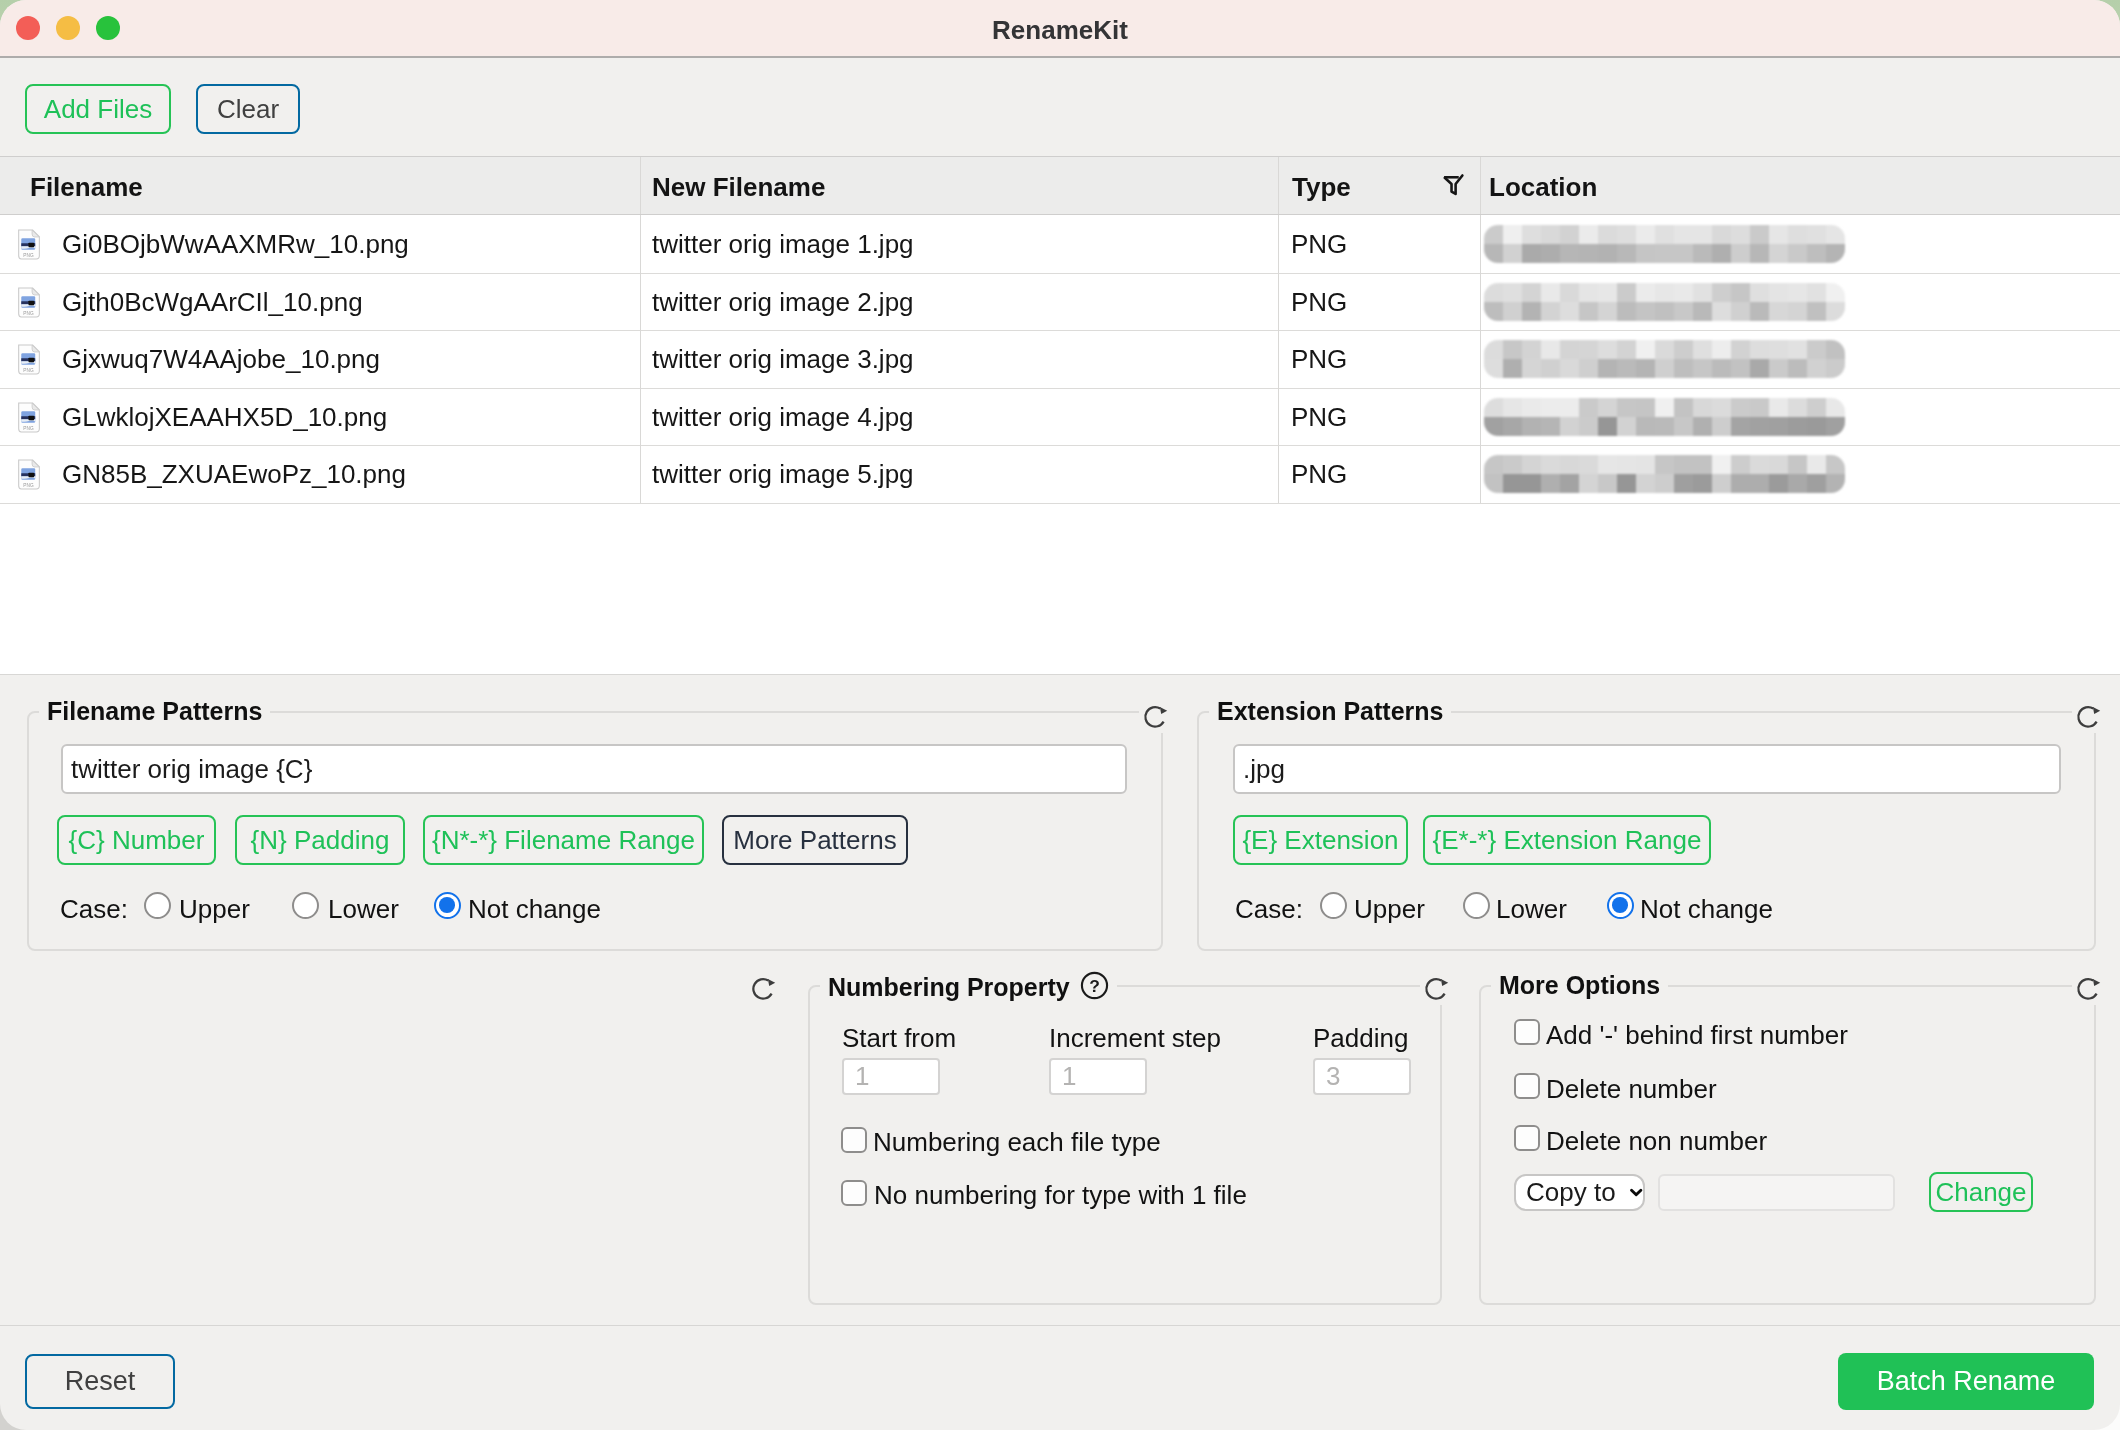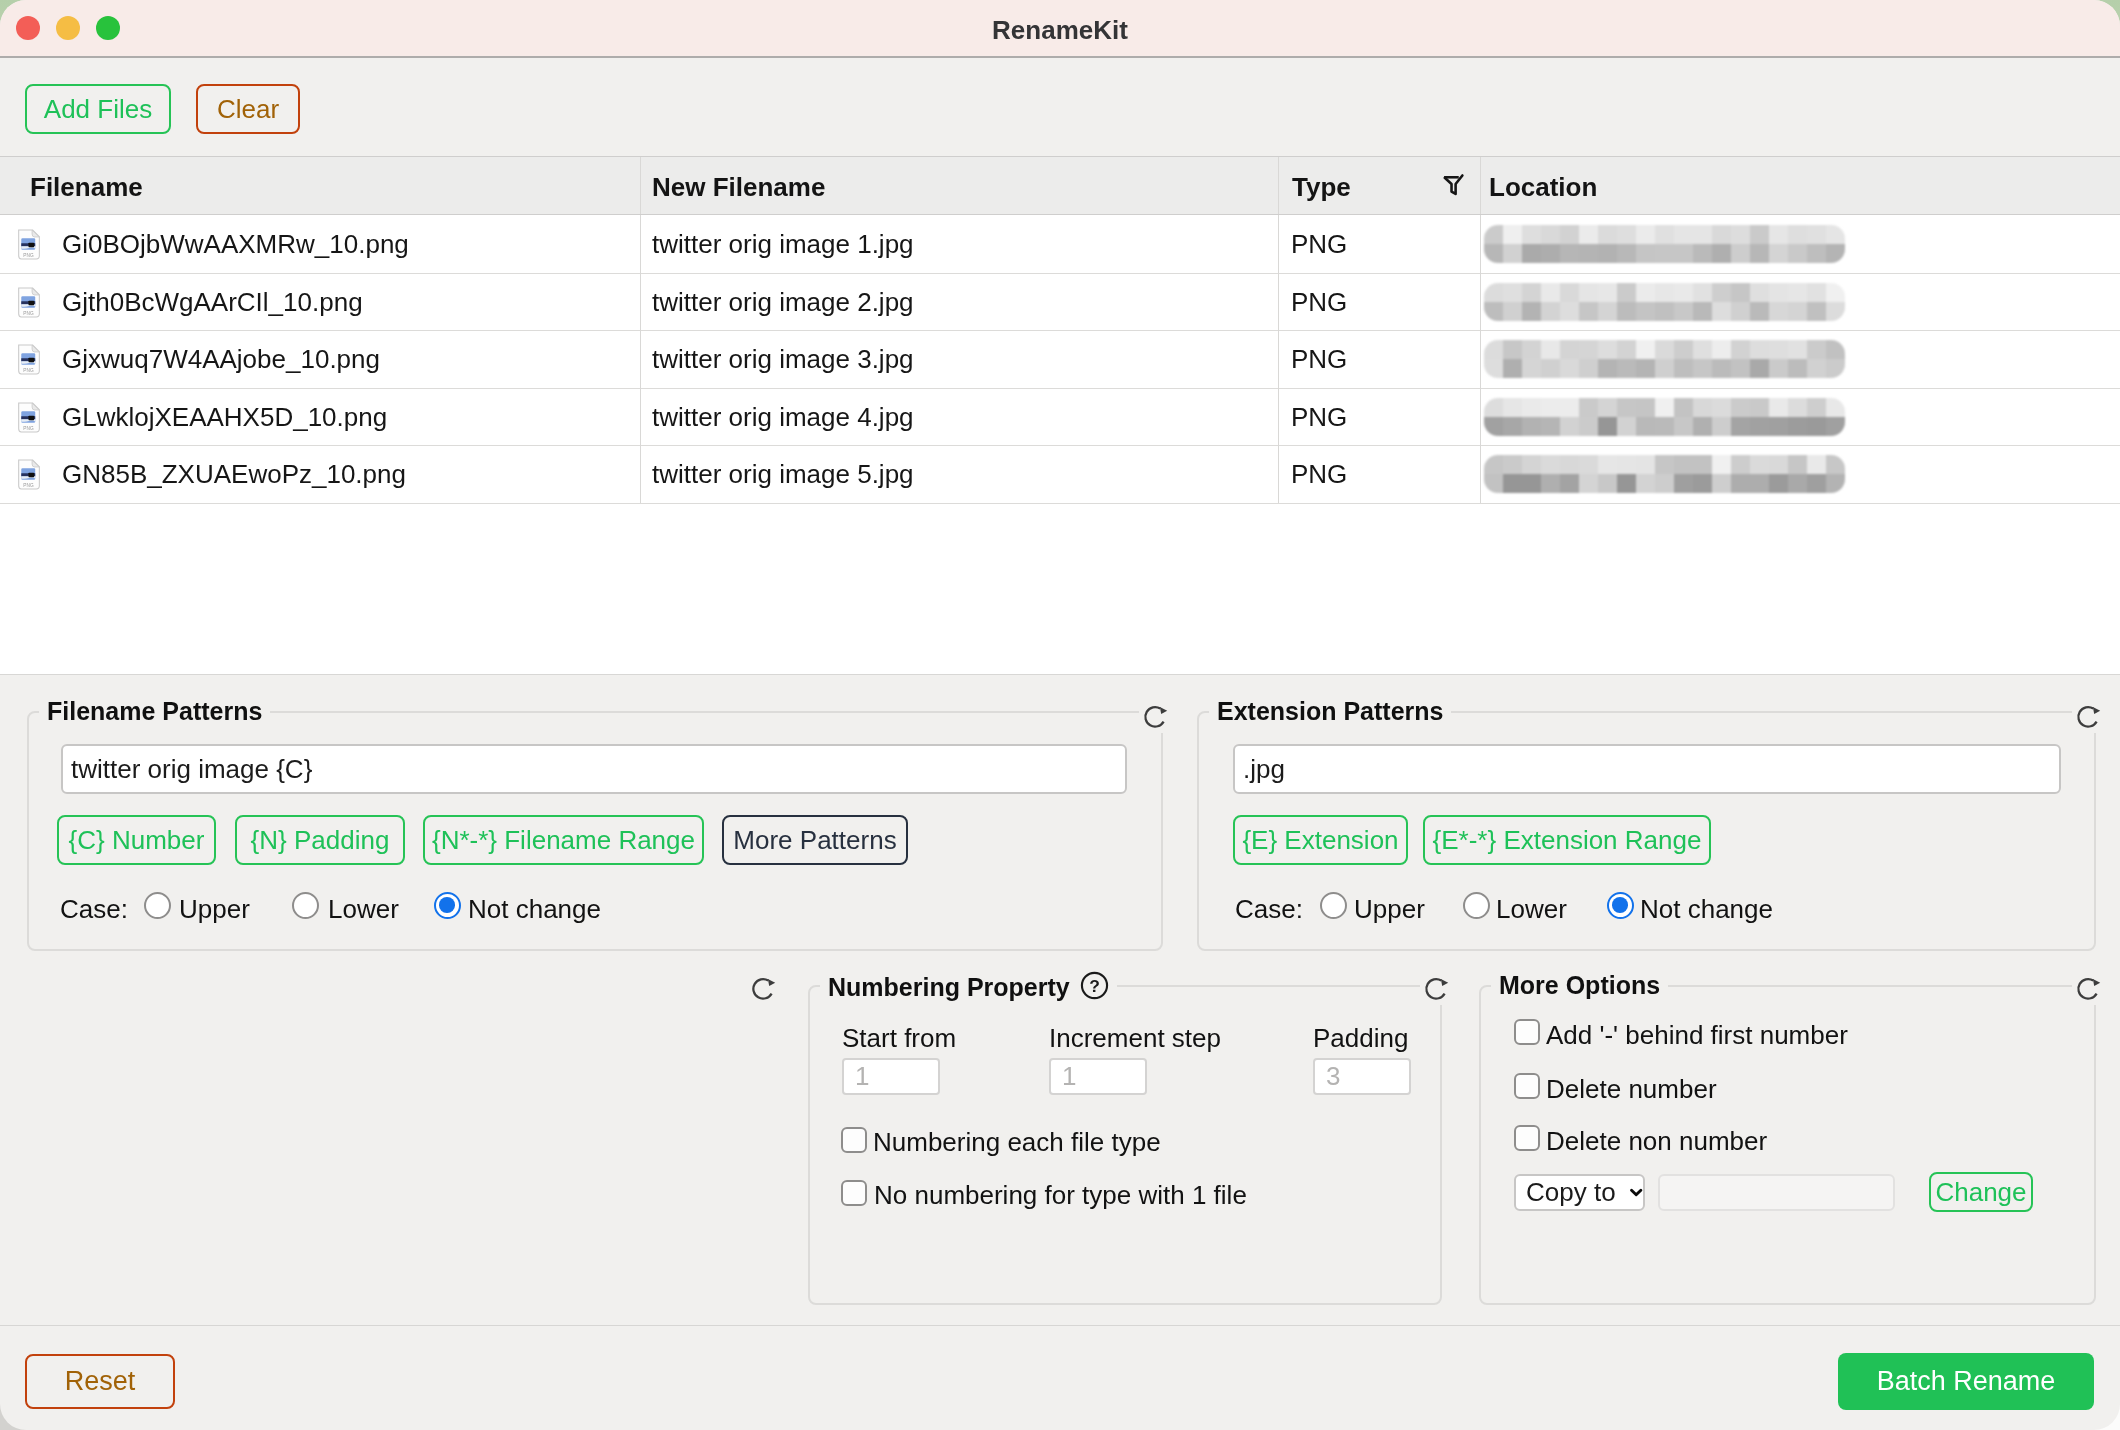--- a/index.html
+++ b/index.html
@@ -6,21 +6,21 @@
   font-family:"Liberation Sans",sans-serif;
   background:linear-gradient(180deg,#b5cfaa 0%,#bed3b1 4%,#dfe0d8 45%,#e4e2de 75%,#efeeea 100%);
   position:relative; overflow:hidden;
 }
 .win { position:absolute; inset:0; border-radius:26px; background:#f1f0ee; overflow:hidden; }
 .titlebar { position:absolute; left:0; top:0; width:2120px; height:58px; background:#f8ebe8; border-bottom:2px solid #aeacab; }
 .tl { position:absolute; top:16px; width:24px; height:24px; border-radius:50%; }
 .title { position:absolute; width:100%; text-align:center; top:15px; font-size:26px; font-weight:bold; color:#343436; }
 .btn { position:absolute; border-radius:8px; background:transparent; display:flex; align-items:center; justify-content:center; font-size:26px; white-space:nowrap; }
 .green { border:2px solid #26c356; color:#1ec158; }
-.red { border:2px solid #c2410c; color:#a16207; }
+.red { border:2px solid #0369a1; color:#404040; }
 .dark { border:2px solid #27303f; color:#27303f; }
 .fill { background:#20c156; color:#fff; border:none; }
 
 .tablewrap { position:absolute; left:0; top:156px; width:2120px; height:519px; background:#fff; border-bottom:1px solid #d8d7d5; }
 .thead { position:absolute; left:0; top:0; width:2120px; height:59px; background:#ececeb; border-top:1px solid #cfcecd; border-bottom:1px solid #cfcecd; }
 .th { position:absolute; top:15px; font-size:26px; font-weight:bold; color:#141414; }
 .vsep { position:absolute; width:1px; background:#d9d8d6; }
 .row { position:absolute; left:0; width:2120px; height:57.5px; border-bottom:1px solid #dcdbd9; }
 .cell { position:absolute; top:50%; transform:translateY(-50%); font-size:26px; color:#161616; white-space:pre; }
 .ficon { position:absolute; left:16px; top:13px; width:25px; height:31px; }
@@ -435,21 +435,21 @@
 </svg>
 
   <div class="fs" style="left:1479px;top:985px;width:617px;height:320px">
     <span class="lg">More Options</span>
     <div class="chk" style="left:33px;top:32px"></div>
     <span class="lbl" style="left:65px;top:33px">Add '-' behind first number</span>
     <div class="chk" style="left:33px;top:86px"></div>
     <span class="lbl" style="left:65px;top:87px">Delete number</span>
     <div class="chk" style="left:33px;top:138px"></div>
     <span class="lbl" style="left:65px;top:139px">Delete non number</span>
-    <div class="inp" style="left:33px;top:187px;width:131px;height:37px;border-radius:6px;padding-left:10px">Copy to<svg style="width:27px;height:27px;margin-left:13px" viewBox="0 0 20 20">
+    <div class="inp" style="left:33px;top:187px;width:131px;height:37px;border-radius:12px;padding-left:10px">Copy to<svg style="width:27px;height:27px;margin-left:13px" viewBox="0 0 20 20">
 <path d="M3.5 6.8 L10 13.2 L16.5 6.8" fill="none" stroke="#0a0a0a" stroke-width="4" stroke-linecap="round" stroke-linejoin="round"></path>
 </svg></div>
     <div class="inp" style="left:177px;top:187px;width:237px;height:37px;background:#f5f4f3;border-color:#e2e1e0"></div>
     <div class="btn green" style="left:448px;top:185px;width:104px;height:40px">Change</div>
   </div>
   <svg class="refresh" style="left:2072px;top:973px" viewBox="0 0 32 32">
 <path d="M25.2 20.9 A10.4 10.4 0 1 1 21.6 7.0" fill="none" stroke="#3d3d3d" stroke-width="2.4"></path>
 <path d="M21.2 5.4 L29.0 9.4 L22.6 12.8 Z" fill="#3d3d3d"></path>
 </svg>
 

